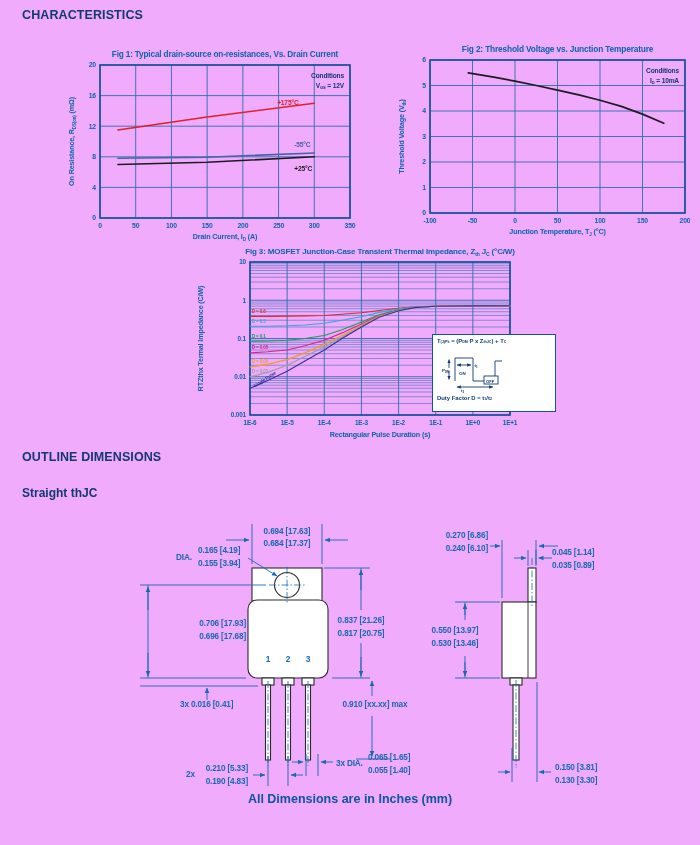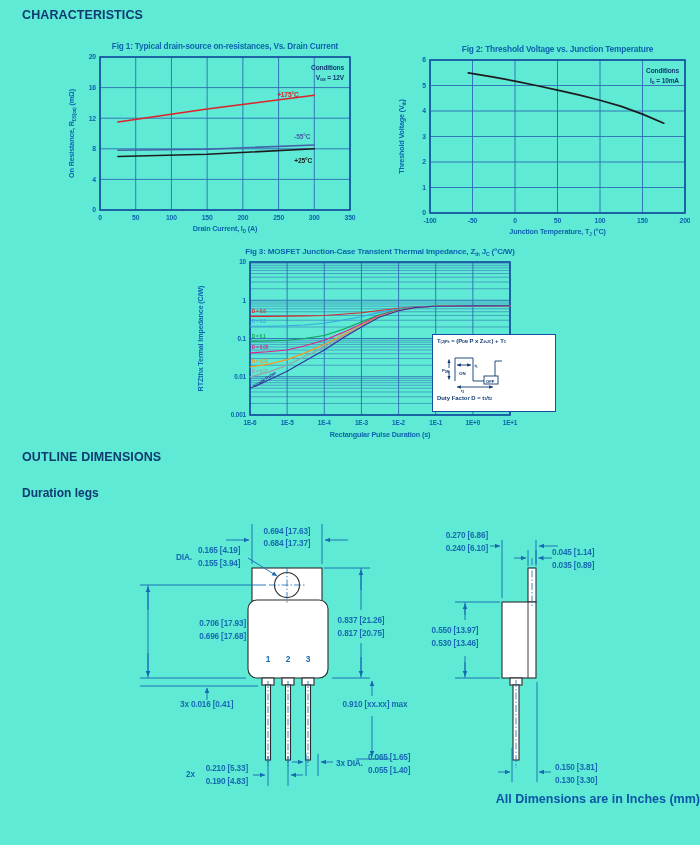--- a/index.html
+++ b/index.html
@@ -1,43 +1,43 @@
 <!DOCTYPE html>
 <html><head>
 <meta charset="utf-8">
 <style>
   :root{
     --navy:#103a72; --blue:#0c63ae; --grid:#2f6cb3; --frame:#12519e; --dim:#1769b3;
   }
   html,body{margin:0;padding:0;background:#fff;}
-  .page{position:relative;width:700px;height:845px;background:#5eead4;overflow:hidden;
+  .page{position:relative;width:700px;height:845px;background:#f0abfc;overflow:hidden;
         font-family:"Liberation Sans",sans-serif;}
   .h1{position:absolute;left:22px;font-size:12.5px;font-weight:bold;color:var(--navy);letter-spacing:0.1px;}
   .h2{position:absolute;left:22px;font-size:12px;font-weight:bold;color:var(--navy);}
-  .footer{position:absolute;left:0;width:700px;text-align:right;font-size:12.5px;font-weight:bold;color:#0d55a5;}
+  .footer{position:absolute;left:0;width:700px;text-align:center;font-size:12.5px;font-weight:bold;color:#0d55a5;}
   .chart{position:absolute;}
   .chart svg text{font-family:"Liberation Sans",sans-serif;letter-spacing:-0.15px;}
   .inset{position:absolute;left:432px;top:334px;width:124px;height:78px;border:1px solid var(--frame);
          background:#fff;box-sizing:border-box;padding:3px 3px 2px 4px;color:var(--navy);}
   .inset .fmt{font-size:5.9px;font-weight:bold;line-height:1.25;}
   .inset svg{display:block;margin:2px 0 0 5px;}
   .inset svg text{font-family:"Liberation Sans",sans-serif;font-weight:bold;fill:var(--navy);}
   sub{font-size:62%;vertical-align:-20%;line-height:0;}
   .outline-svg{position:absolute;left:0;top:510px;}
   .outline-svg text{font-family:"Liberation Sans",sans-serif;font-weight:bold;font-size:8.2px;fill:var(--dim);letter-spacing:-0.15px;}
   .outline-svg .pin{font-size:8.4px;}
 </style>
 </head>
 <body>
 
 <div class="page">
 
   <div class="h1" style="top:8px">CHARACTERISTICS</div>
 
-  <div id="fig1" class="chart" style="left:22px;top:38px;width:350px;height:200px"><svg width="350" height="200">
+  <div id="fig1" class="chart" style="left:22px;top:46px;width:350px;height:200px"><svg width="350" height="200">
         <line x1="78" x2="78" y1="19" y2="172" stroke="#2f6cb3" stroke-width="0.9"></line>
         <line x1="113.71428571428572" x2="113.71428571428572" y1="19" y2="172" stroke="#2f6cb3" stroke-width="0.9"></line>
         <line x1="149.42857142857144" x2="149.42857142857144" y1="19" y2="172" stroke="#2f6cb3" stroke-width="0.9"></line>
         <line x1="185.14285714285714" x2="185.14285714285714" y1="19" y2="172" stroke="#2f6cb3" stroke-width="0.9"></line>
         <line x1="220.85714285714286" x2="220.85714285714286" y1="19" y2="172" stroke="#2f6cb3" stroke-width="0.9"></line>
         <line x1="256.57142857142856" x2="256.57142857142856" y1="19" y2="172" stroke="#2f6cb3" stroke-width="0.9"></line>
         <line x1="292.2857142857143" x2="292.2857142857143" y1="19" y2="172" stroke="#2f6cb3" stroke-width="0.9"></line>
         <line x1="328" x2="328" y1="19" y2="172" stroke="#2f6cb3" stroke-width="0.9"></line>
         <line x1="78" x2="328" y1="172" y2="172" stroke="#2f6cb3" stroke-width="0.9"></line>
         <line x1="78" x2="328" y1="141.4" y2="141.4" stroke="#2f6cb3" stroke-width="0.9"></line>
@@ -209,21 +209,21 @@
       <text x="0" y="25" font-size="4.4"><tspan>P</tspan><tspan font-size="2.9" dy="1.1">DM</tspan></text>
       <text x="32.5" y="20" font-size="4.4"><tspan>t</tspan><tspan font-size="2.9" dy="1.1">1</tspan></text>
       <text x="17" y="27.5" font-size="4.4">ON</text>
       <text x="19" y="45" font-size="4.4"><tspan>t</tspan><tspan font-size="2.9" dy="1.1">2</tspan></text>
       <text x="44" y="35.5" font-size="4.2">OFF</text>
     </svg>
     <div class="fmt" style="margin-top:2px">Duty Factor D = t<sub>1</sub>/t<sub>2</sub></div>
   </div>
 
   <div class="h1" style="top:450px">OUTLINE DIMENSIONS</div>
-  <div class="h2" style="top:486px">Duration legs</div>
+  <div class="h2" style="top:486px">Straight thJC</div>
 
   <svg class="outline-svg" width="700" height="292" viewBox="0 0 700 292">
     <defs>
       <marker id="ah" markerWidth="6" markerHeight="5.4" refX="5" refY="2.6" orient="auto" markerUnits="userSpaceOnUse">
         <path d="M0,0.3 L5.2,2.6 L0,4.9 Z" fill="#1769b3"></path>
       </marker>
     </defs>
 
     <g>
       <g fill="#fff" stroke="#2b2b2e" stroke-width="1.1">

